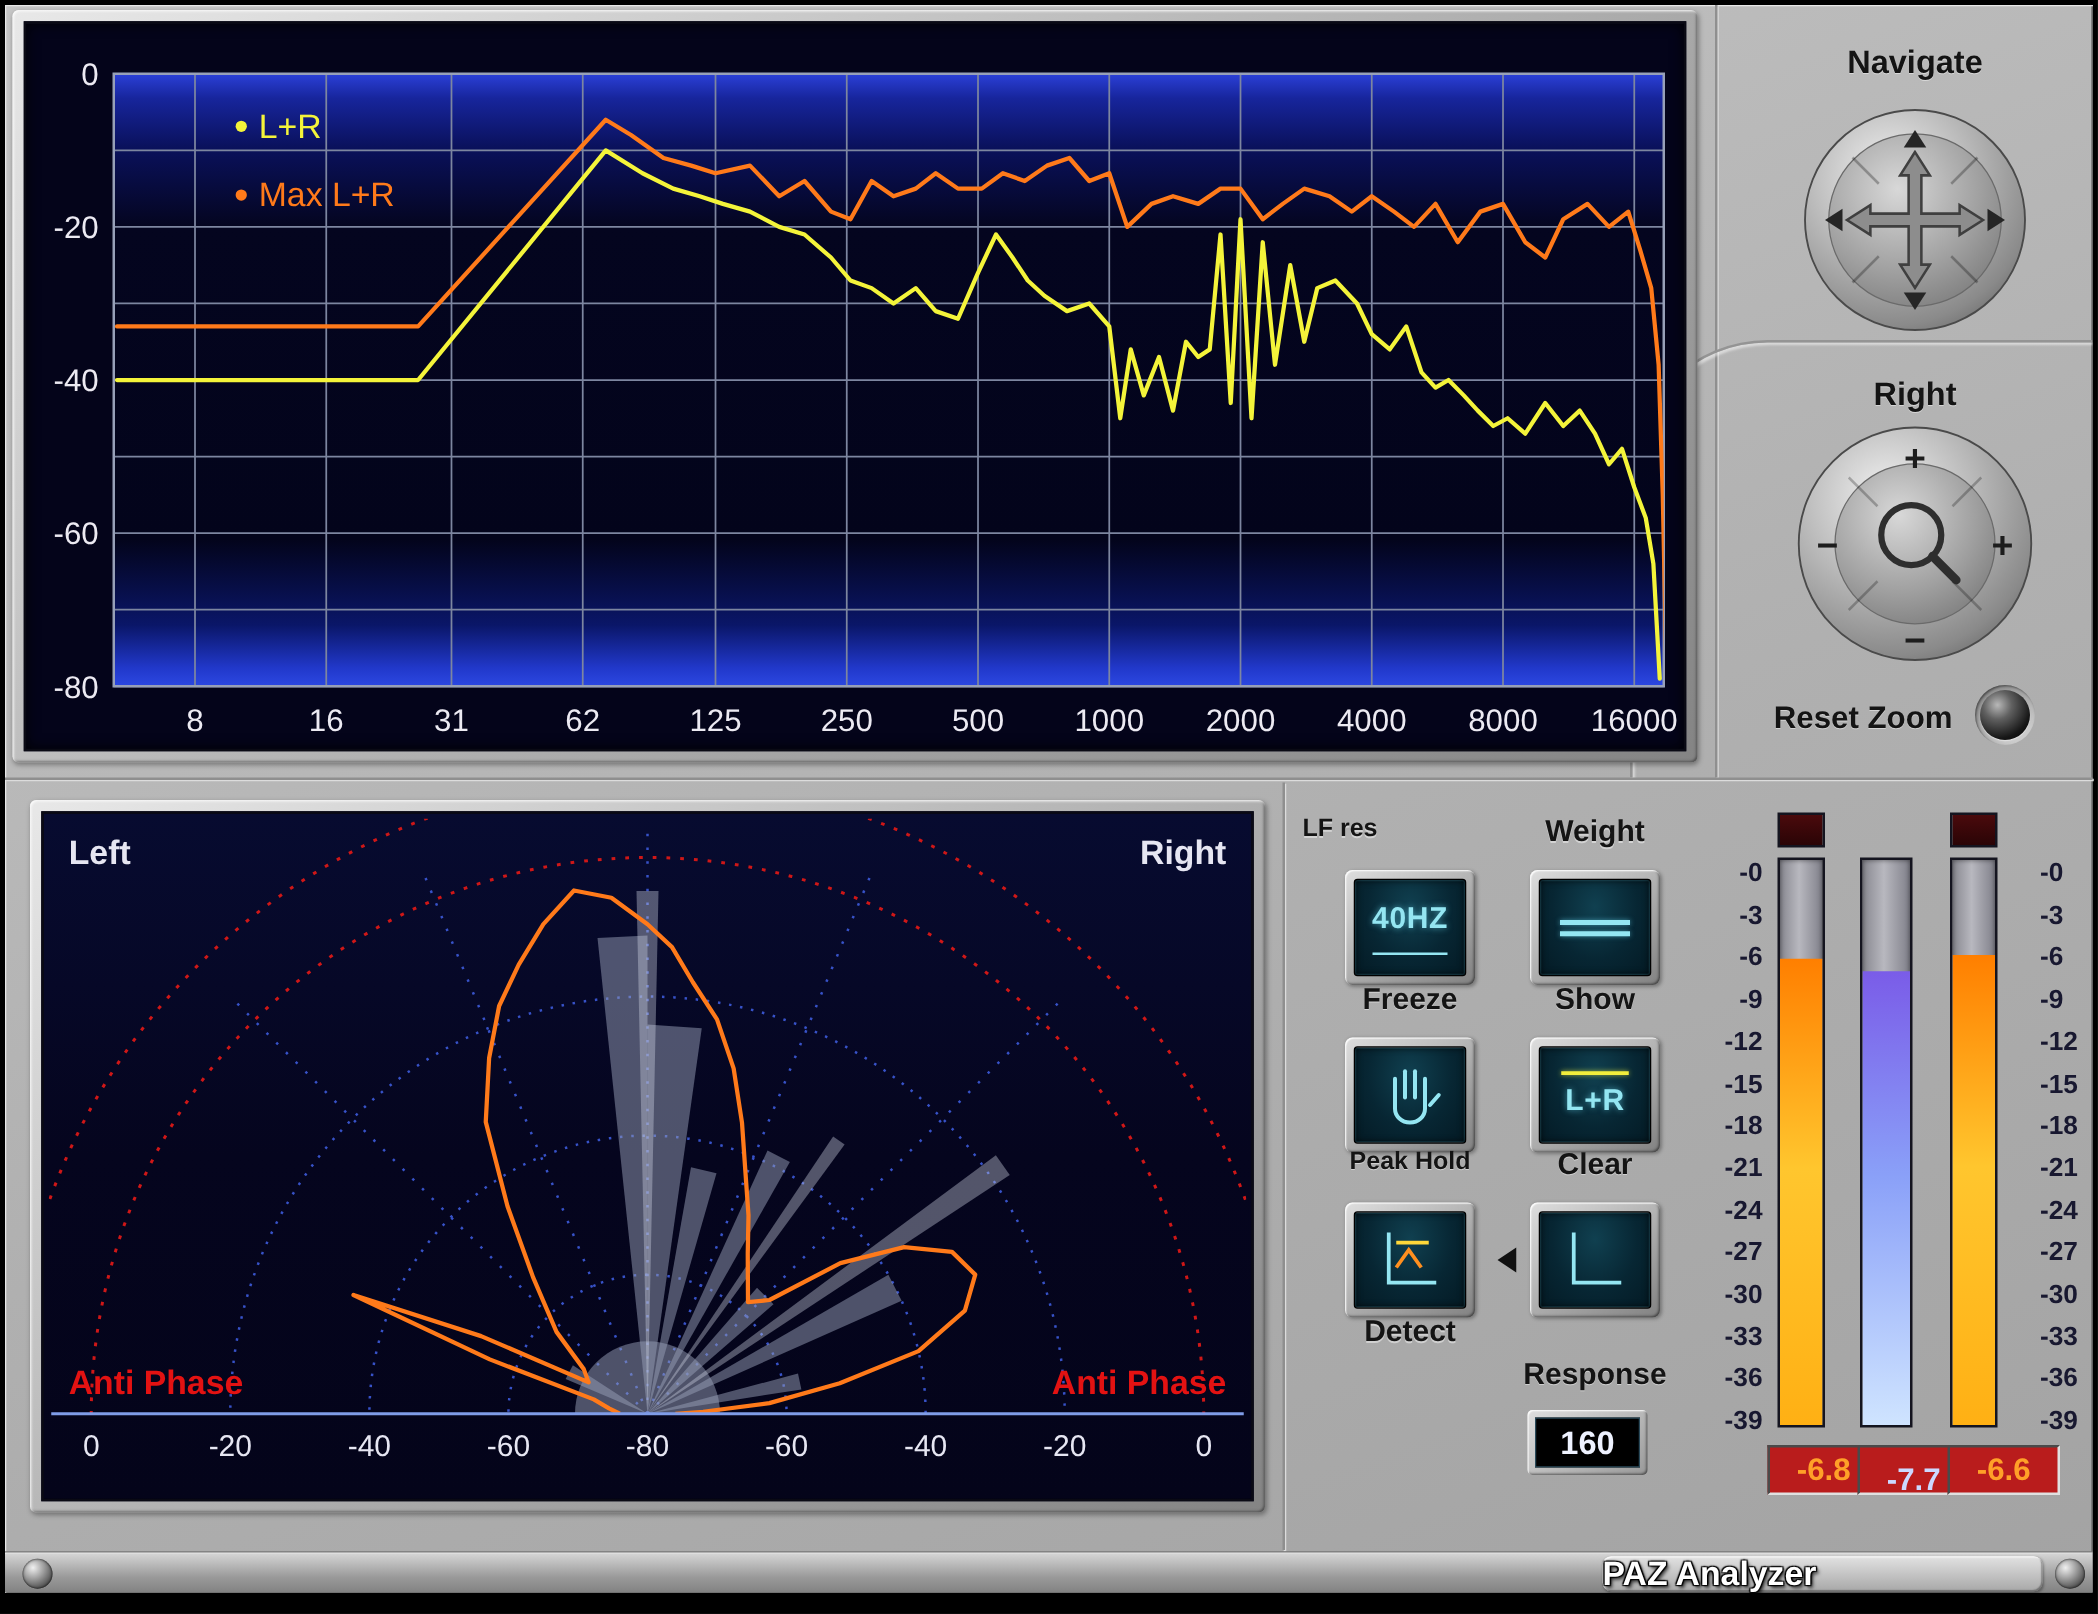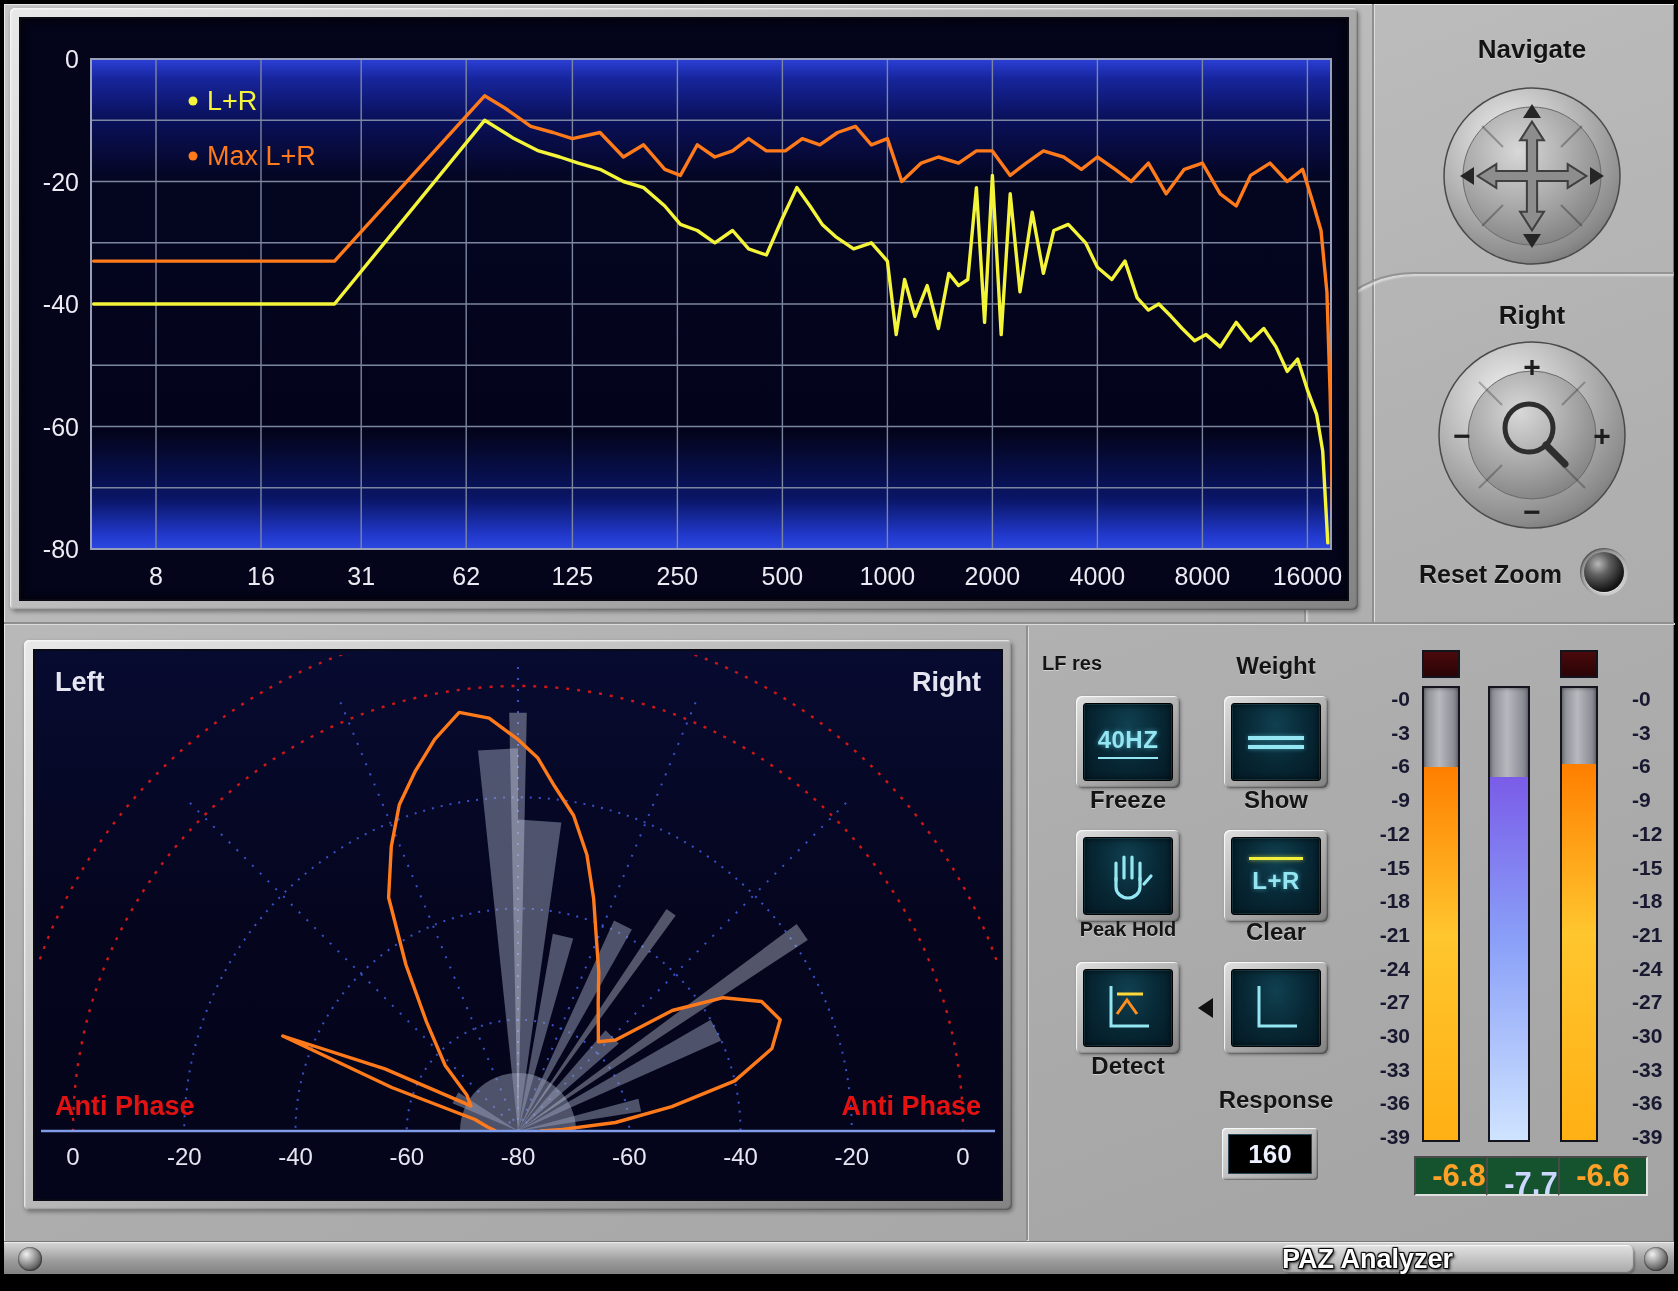--- a/index.html
+++ b/index.html
@@ -24,40 +24,40 @@
   background:linear-gradient(145deg,#dedede,#b0b0b0 50%,#828282);
   box-shadow:inset 1px 1px 1px rgba(255,255,255,.9),inset -1px -1px 2px rgba(0,0,0,.5),1px 1px 3px rgba(0,0,0,.3)}
 .btn-screen{position:absolute;left:7px;top:7px;right:7px;bottom:7px;border-radius:3px;
   background:radial-gradient(ellipse at 50% 28%,#104050 0%,#072633 55%,#041a24 100%);
   border:1px solid #000;
   box-shadow:inset 0 0 6px rgba(0,0,0,.85),inset 0 0 0 1px rgba(90,200,230,.28);
   display:flex;flex-direction:column;align-items:center;justify-content:center;
   color:#94e6f2;font-weight:bold;letter-spacing:.5px;text-shadow:0 0 5px rgba(110,230,255,.55)}
 .btn-text{font-size:24px}
 .btn-text-sm{font-size:22px}
-.underl{border-bottom:2px solid #94e6f2;padding-bottom:3px}
+.underl{border-bottom:2px solid #94e6f2;padding-bottom:13px}
 .show-line{width:54px;height:3px;background:#f2ee3c;margin-bottom:7px;box-shadow:0 0 4px rgba(255,255,60,.6)}
 .weight-icon i{display:block;width:56px;height:4px;background:#94e6f2;margin:5px 0;box-shadow:0 0 4px rgba(110,230,255,.5)}
 .link-arrow{position:absolute;left:1198px;top:998px;width:0;height:0;
   border-right:15px solid #101010;border-top:10px solid transparent;border-bottom:10px solid transparent}
 .resp-rim{position:absolute;left:1222px;top:1128px;width:96px;height:52px;border-radius:4px;
   background:linear-gradient(145deg,#dedede,#9a9a9a);
   box-shadow:inset 1px 1px 1px rgba(255,255,255,.9),inset -1px -1px 2px rgba(0,0,0,.5)}
 .resp-screen{position:absolute;left:6px;top:6px;right:6px;bottom:6px;background:#000;border:1px solid #2a4a5a;
   color:#eef2ff;display:flex;align-items:center;justify-content:center;font-size:26px;font-weight:bold}
 #meters{position:absolute;left:0;top:0;width:1678px;height:1291px;pointer-events:none}
 .mscale{position:absolute;width:46px;font-size:21px;font-weight:bold;color:#181830;line-height:21px}
 .meter{position:absolute;top:686px;height:456px;border:2px solid #14141f;overflow:hidden;
   background:linear-gradient(90deg,#87878f,#b8b8bf 45%,#80808a);box-shadow:inset 0 0 4px rgba(0,0,0,.5)}
 .meter-fill{position:absolute;left:0;right:0;bottom:0}
 .clip-led{position:absolute;top:650px;height:28px;border:2px solid #14141f;
   background:linear-gradient(180deg,#4a0a0c,#2a0406)}
-.readout{position:absolute;top:1156px;width:90px;height:40px;background:#14532d;
+.readout{position:absolute;top:1156px;width:90px;height:40px;background:#b91c1c;
   border:2px solid;border-color:#4a4a4a #e0e0e0 #e0e0e0 #4a4a4a;
-  display:flex;align-items:center;justify-content:center;font-size:31px;font-weight:bold}
+  display:flex;align-items:center;justify-content:center;font-size:25px;font-weight:bold}
 .reset-rim{position:absolute;left:1580px;top:548px;width:48px;height:48px;border-radius:50%;cursor:pointer;
   background:linear-gradient(145deg,#828282,#dcdcdc);box-shadow:inset 1px 1px 2px rgba(0,0,0,.5)}
 .reset-sphere{position:absolute;left:4px;top:4px;right:4px;bottom:4px;border-radius:50%;
   background:radial-gradient(circle at 35% 30%,#b8b8b8 0%,#606060 30%,#161616 70%,#000 100%);
   box-shadow:0 1px 1px rgba(255,255,255,.5)}
 .bottom-bar{position:absolute;left:4px;top:1242px;width:1670px;height:32px;
   background:linear-gradient(180deg,#d4d4d4,#9a9a9a 60%,#828282);
   border-top:1px solid #ebebeb;box-shadow:0 -1px 0 #777}
 .screw{position:absolute;top:4px;width:24px;height:24px;border-radius:50%;cursor:pointer;
   background:radial-gradient(circle at 35% 30%,#f0f0f0,#909090 45%,#3a3a3a 85%);box-shadow:inset 0 0 2px #000}

